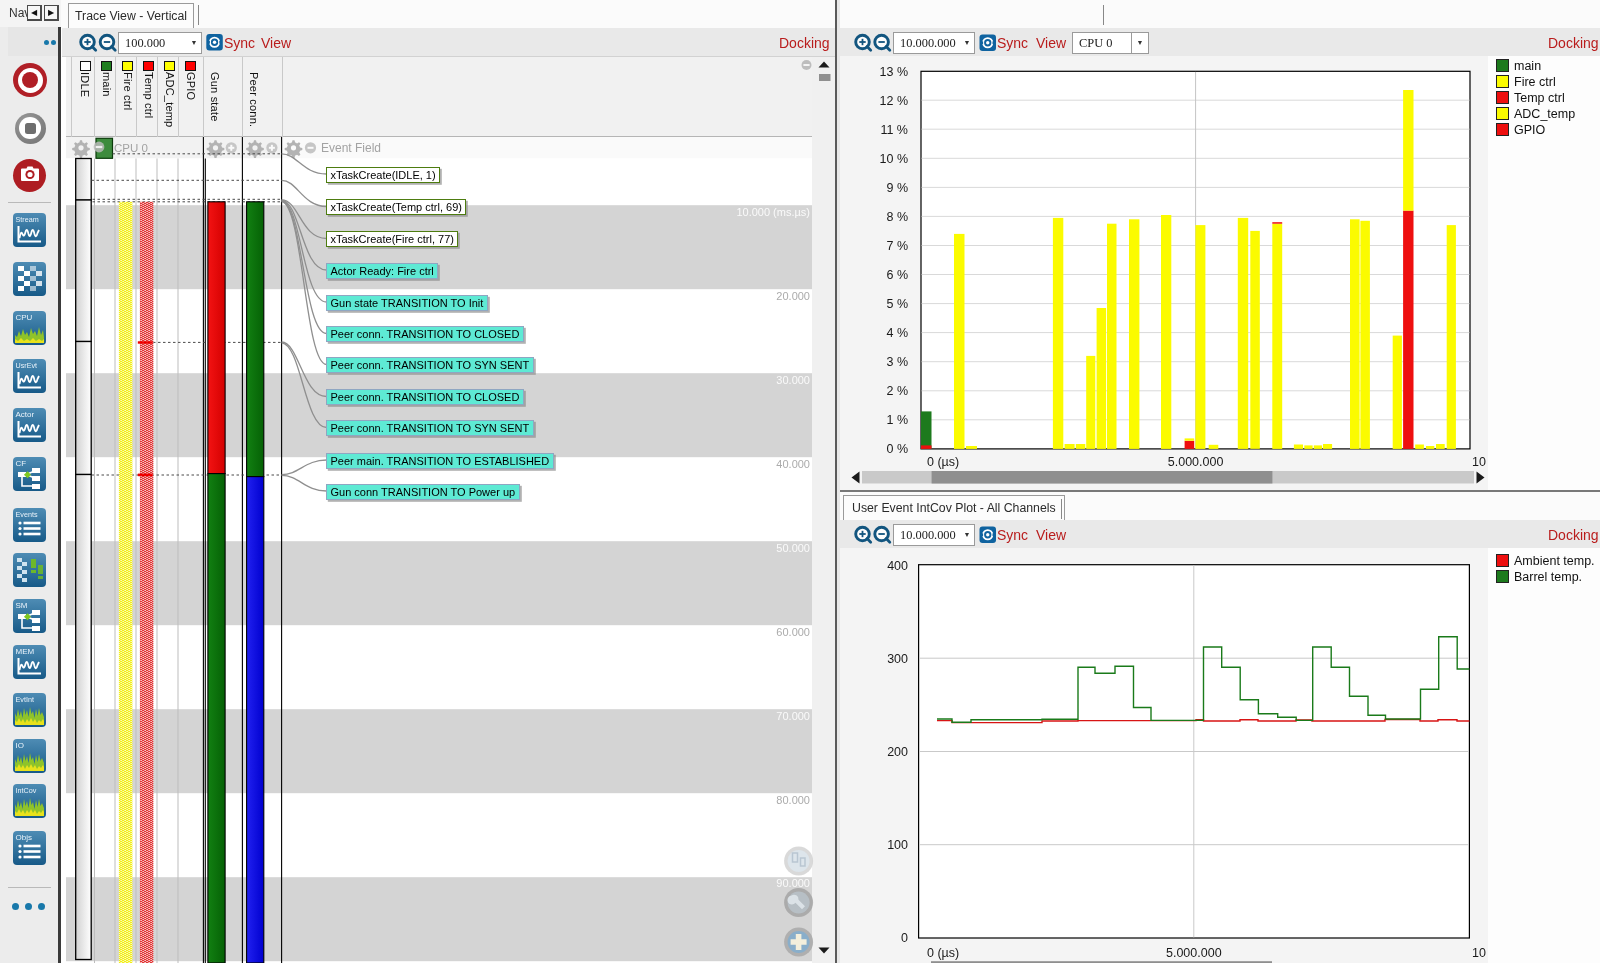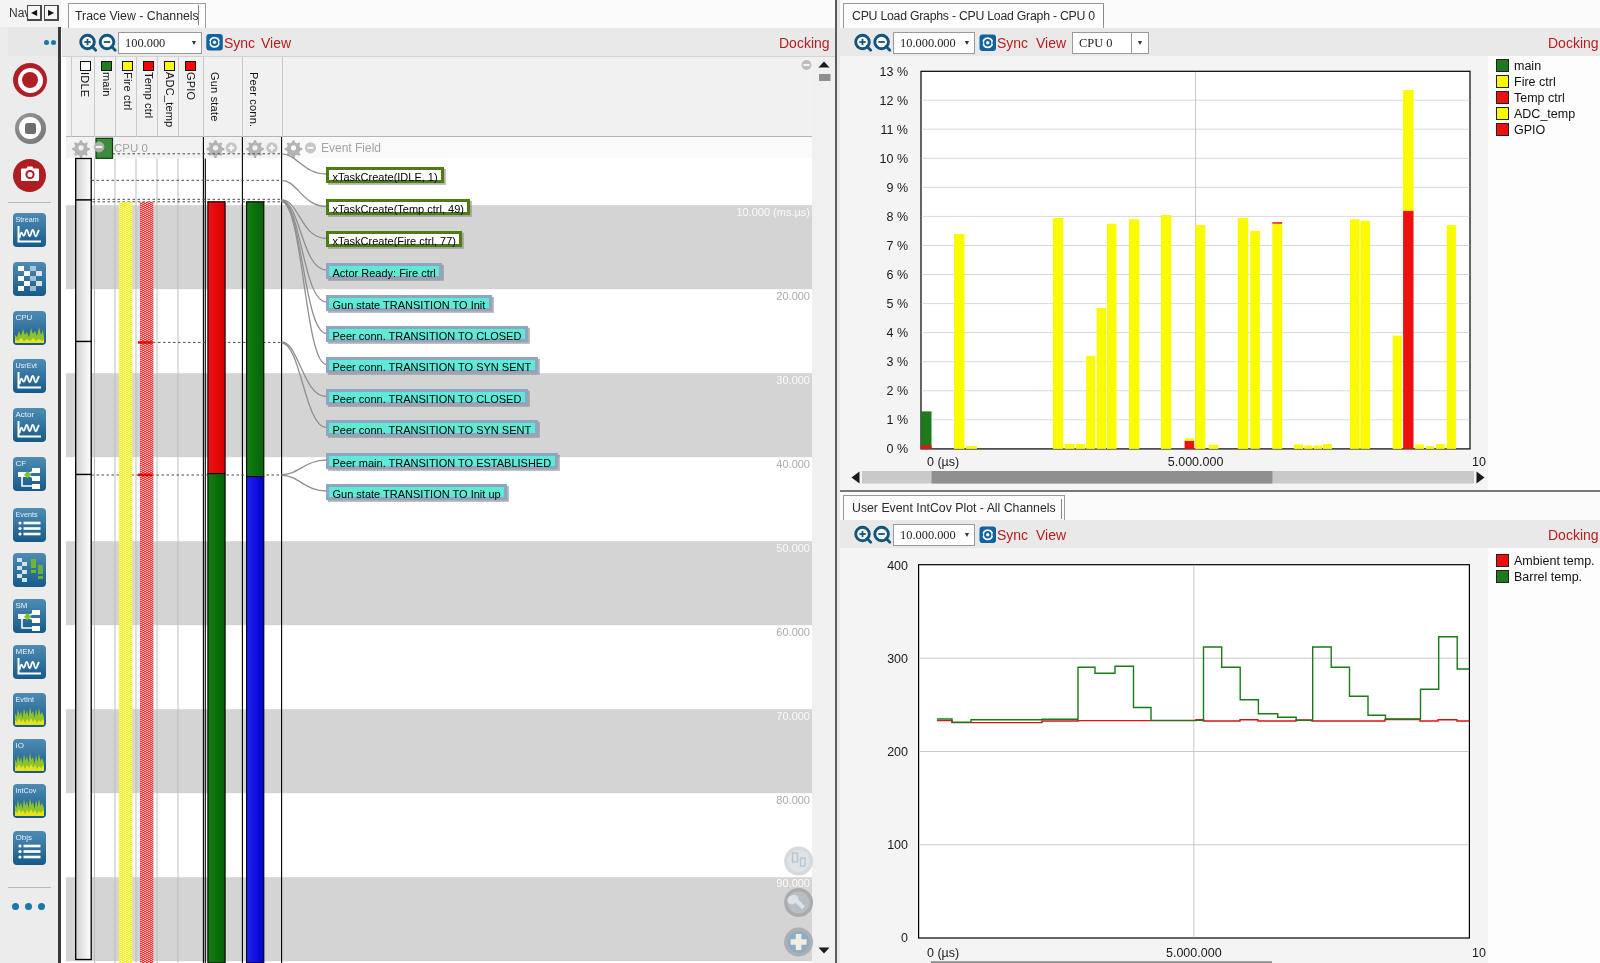--- a/index.html
+++ b/index.html
@@ -31,21 +31,21 @@
 .combo .val { position:absolute; left:6px; top:3px;font-family:Liberation Serif, serif; }
 .combo .arr { position:absolute; top:0; right:0; width:14px; height:100%; font-size:7px; color:#333; text-align:center; line-height:20px; }
 #traceheader { left:66px; top:57px; width:746px; height:80px; background:#f1f1f1; border-bottom:1px solid #b5b5b5; }
 .colsq { position:absolute; top:3px; width:10.5px; height:10.5px; border:1.4px solid #111; }
 .vtext { position:absolute; top:16px; writing-mode:vertical-rl; font-size:11px; color:#111; letter-spacing:0.2px; }
 .hline { position:absolute; background:#c9c9c9; width:1px; }
 #gutter { left:812px; top:57px; width:23px; height:906px; background:#f0f0f0; }
 #traceborder { left:835px; top:0; width:1.6px; height:963px; background:#5a5a5a; }
 
 
-.evl { position:absolute; left:326px; height:16px; line-height:15px; font-size:11px; color:#000; padding:0 3.5px; white-space:nowrap; border:3px solid #4d7c0f; background:#fff; box-shadow:1.8px 1.8px 0 rgba(135,135,135,0.65); }
+.evl { position:absolute; left:326px; height:16px; line-height:15px; font-size:11px; color:#000; padding:0 3.5px; white-space:nowrap; border:1px solid #4d7c0f; background:#fff; box-shadow:1.8px 1.8px 0 rgba(135,135,135,0.65); }
 .evb { background:#5eead4; border-color:#8fa6c2; }
 
 
 #rightsep { left:836.6px; top:0; width:3.4px; height:963px; background:#e8e8e8; }
 #cpupanel { left:840px; top:0; width:760px; height:490px; background:#f7f7f7; }
 #sigpanel { left:840px; top:492px; width:760px; height:471px; background:#f7f7f7; }
 #hdivider { left:840px; top:490px; width:760px; height:2px; background:#787878; }
 </style>
 </head>
 <body>
@@ -279,21 +279,21 @@
       <circle cx="7" cy="15" r="1.6" fill="#fff"></circle>
       <rect x="10.5" y="13.7" width="17" height="2.6" fill="#fff"></rect>
       <circle cx="7" cy="20.5" r="1.6" fill="#fff"></circle>
       <rect x="10.5" y="19.2" width="17" height="2.6" fill="#fff"></rect>
       <circle cx="7" cy="26" r="1.6" fill="#fff"></circle>
       <rect x="10.5" y="24.7" width="17" height="2.6" fill="#fff"></rect>
     </svg>
 
   <div id="tracepanel" class="abs"></div>
   <div id="tracetabbar" class="abs"></div>
-  <div class="tab" style="left:68px;">Trace View - Channels</div>
+  <div class="tab" style="left:68px;">Trace View - Vertical</div>
   <div class="tabsep" style="left:197.5px;"></div>
   <div class="toolbar" style="left:62px; top:28px; width:774px;"></div>
   <svg class="abs" style="left:66px; top:28px;" width="240" height="29" viewBox="0 0 240 29">
       <g transform="translate(21.5,14)">
         <circle r="6.8" fill="#fdfdfd" stroke="#12557f" stroke-width="2.9"></circle>
         <line x1="4.6" y1="4.6" x2="8.2" y2="8.2" stroke="#12557f" stroke-width="2.8" stroke-linecap="round"></line>
         <rect x="-3.2" y="-0.9" width="6.4" height="1.8" fill="#12557f"></rect>
         <rect x="-0.9" y="-3.2" width="1.8" height="6.4" fill="#12557f"></rect>
       </g>
       <g transform="translate(41,14)">
@@ -503,37 +503,36 @@
       <circle cx="798.6" cy="902.5" r="14.5" fill="#9d9d9d" opacity="0.75"></circle>
       <circle cx="798.6" cy="902.5" r="11" fill="#b9c2c9" opacity="0.85"></circle>
       <path d="M791.5 895.5 a4.5 4.5 0 1 0 4 7.2 l6.5 6.5 3 -3 -6.5 -6.5 a4.5 4.5 0 0 0 -7 -4.2 Z" fill="#dfe6ea" opacity="0.9"></path>
       <circle cx="798.6" cy="942" r="14.5" fill="#a8a8a8" opacity="0.85"></circle>
       <circle cx="798.6" cy="942" r="11" fill="#87aecb" opacity="0.95"></circle>
       <path d="M795.8 934 l5.6 0 0 5.2 5.2 0 0 5.6 -5.2 0 0 5.2 -5.6 0 0 -5.2 -5.2 0 0 -5.6 5.2 0 Z" fill="#f3efdc"></path>
     </g>
   </svg>
 
   <div class="evl" style="top:166.5px;">xTaskCreate(IDLE, 1)</div>
-  <div class="evl" style="top:199px;">xTaskCreate(Temp ctrl, 49)</div>
+  <div class="evl" style="top:199px;">xTaskCreate(Temp ctrl, 69)</div>
   <div class="evl" style="top:231px;">xTaskCreate(Fire ctrl, 77)</div>
   <div class="evl evb" style="top:262.5px;">Actor Ready: Fire ctrl</div>
   <div class="evl evb" style="top:294.5px;">Gun state TRANSITION TO Init</div>
   <div class="evl evb" style="top:326px;">Peer conn. TRANSITION TO CLOSED</div>
   <div class="evl evb" style="top:357px;">Peer conn. TRANSITION TO SYN SENT</div>
   <div class="evl evb" style="top:389px;">Peer conn. TRANSITION TO CLOSED</div>
   <div class="evl evb" style="top:420px;">Peer conn. TRANSITION TO SYN SENT</div>
   <div class="evl evb" style="top:452.5px;">Peer main. TRANSITION TO ESTABLISHED</div>
-  <div class="evl evb" style="top:483.5px;">Gun state TRANSITION TO Init up</div>
+  <div class="evl evb" style="top:483.5px;">Gun conn TRANSITION TO Power up</div>
 
   <div id="rightsep" class="abs"></div>
   <div id="hdivider" class="abs"></div>
 
   <div id="cpupanel" class="abs"></div>
   <div class="abs" style="left:840px;top:0;width:760px;height:28px;background:#fbfbfb;"></div>
-  <div class="tab" style="left:843px; padding:0 8px; letter-spacing:-0.25px;">CPU Load Graphs - CPU Load Graph - CPU 0</div>
   <div class="tabsep" style="left:1102.5px;"></div>
   <div class="toolbar" style="left:840px; top:28px; width:760px;"></div>
   <svg class="abs" style="left:840px; top:28px;" width="240" height="29" viewBox="0 0 240 29">
       <g transform="translate(22.5,14)">
         <circle r="6.8" fill="#fdfdfd" stroke="#12557f" stroke-width="2.9"></circle>
         <line x1="4.6" y1="4.6" x2="8.2" y2="8.2" stroke="#12557f" stroke-width="2.8" stroke-linecap="round"></line>
         <rect x="-3.2" y="-0.9" width="6.4" height="1.8" fill="#12557f"></rect>
         <rect x="-0.9" y="-3.2" width="1.8" height="6.4" fill="#12557f"></rect>
       </g>
       <g transform="translate(41.6,14)">

